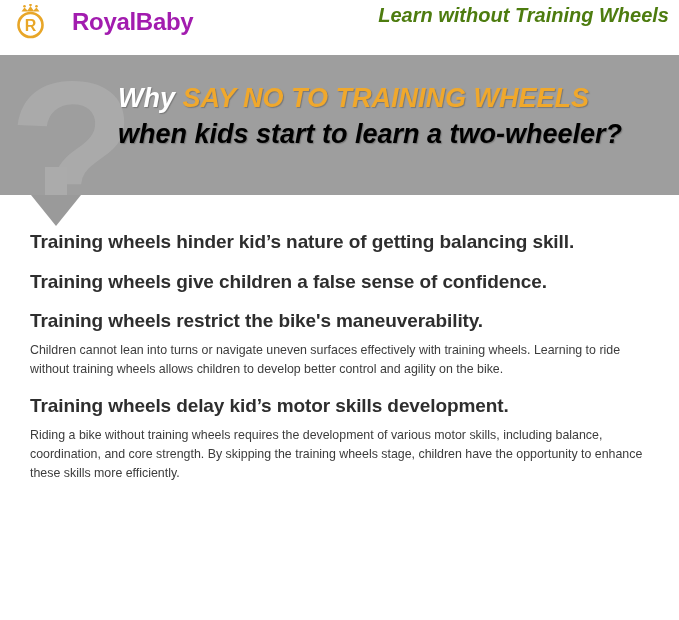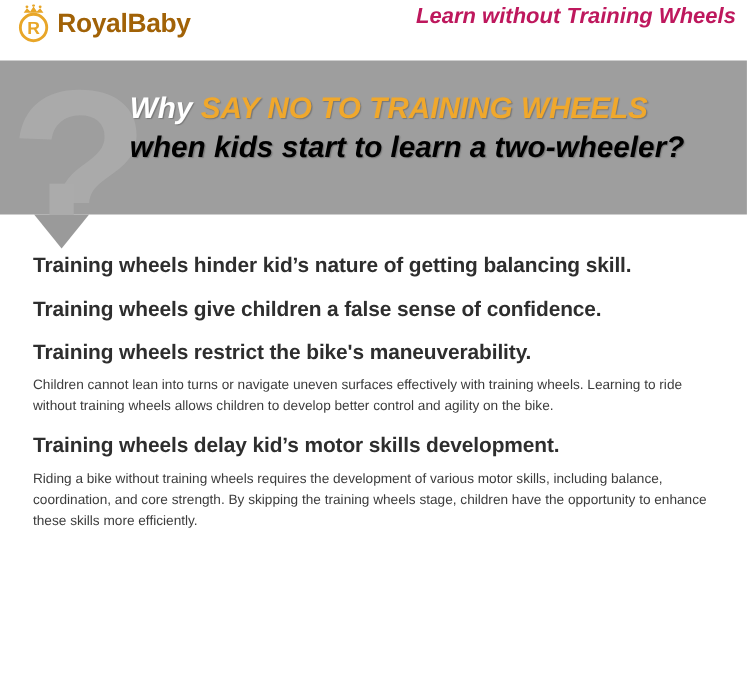--- a/index.html
+++ b/index.html
@@ -31,35 +31,35 @@
   }
   .brand-mark {
     width: 36px;
     height: 36px;
     flex: 0 0 36px;
     position: relative;
   }
   .brand-name {
     font-size: 24px;
     font-weight: bold;
-    color: #a16207;
+    color: #a21caf;
     letter-spacing: -0.3px;
-    margin-left: 3px;
+    margin-left: 23px;
     line-height: 1;
     white-space: nowrap;
   }
   .header-right {
     text-align: right;
     padding: 4px 10px 0 0;
   }
   .header-tagline {
     font-size: 20px;
     font-style: italic;
     font-weight: bold;
-    color: #be185d;
+    color: #4d7c0f;
     line-height: 1.15;
     white-space: nowrap;
   }
   .header-sub {
     font-size: 9px;
     font-style: italic;
     color: #dcdcdc;
     margin-top: 4px;
     white-space: nowrap;
   }

